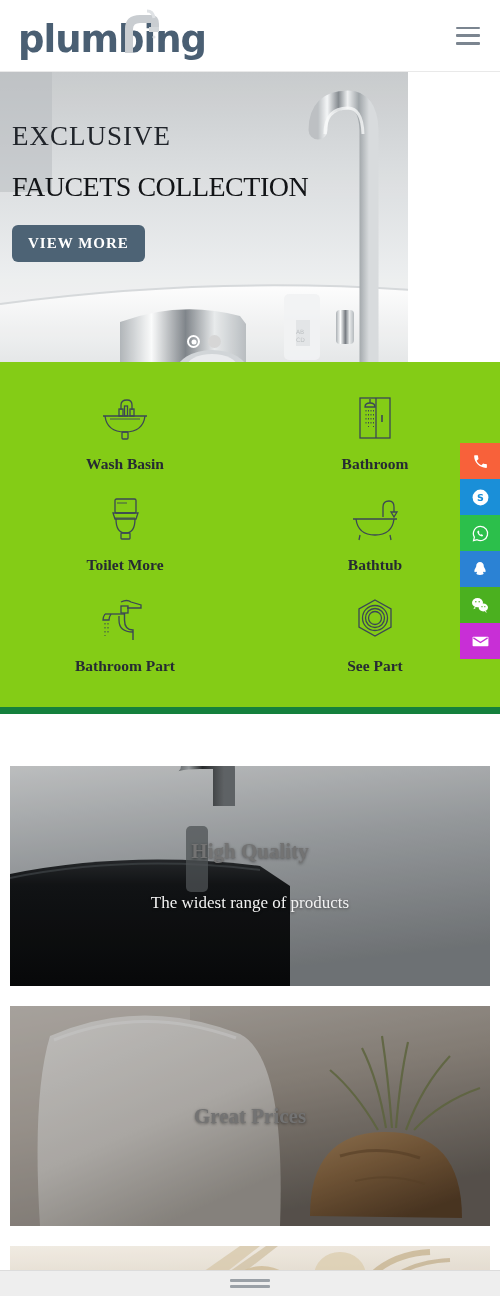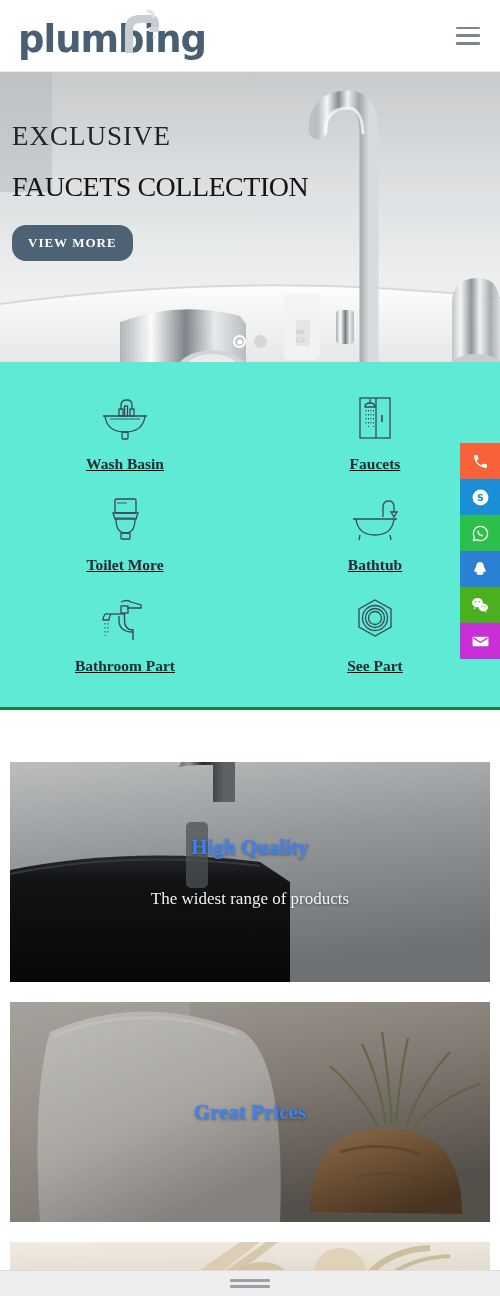--- a/index.html
+++ b/index.html
@@ -25,66 +25,66 @@
     font-family:"DejaVu Sans", sans-serif;
     font-weight:bold; font-size:37px; letter-spacing:-1px;
     color:#4a5f73; line-height:1;
   }
   .logo-faucet { position:absolute; left:103px; top:2px; }
   .hamburger { width:24px; height:18px; display:flex; flex-direction:column;
                justify-content:space-between; cursor:pointer; }
   .hamburger span { display:block; height:2.5px; background:#7b8590; border-radius:1px; }
 
   
-  .hero { position:relative; height:290px; width:500px; overflow:hidden;
+  .hero { position:relative; height:290px; width:408px; overflow:hidden;
           background:#cfd2d4; }
   .hero-img { position:absolute; inset:0; }
   .hero-content { position:absolute; left:12px; top:50px; z-index:5; }
   .hero-kicker {
     font-family:"Liberation Serif", serif;
     font-size:27px; color:#20242a; letter-spacing:1px; line-height:1.1;
   }
   .hero-title {
     font-family:"Liberation Serif", serif;
     font-size:28px; color:#121417; letter-spacing:-0.5px;
     margin-top:20px; line-height:1.05; white-space:nowrap;
   }
   .hero-btn {
     display:inline-block; margin-top:24px;
     background:#4d6375; color:#ffffff;
     font-family:"Liberation Serif", serif; font-weight:bold;
-    font-size:13px; letter-spacing:1px;
-    padding:10px 16px; border:none; border-radius:14px; cursor:pointer;
+    font-size:15px; letter-spacing:1px;
+    padding:10px 16px; border:none; border-radius:6px; cursor:pointer;
   }
   .hero-dots { position:absolute; bottom:14px; left:0; right:0;
                display:flex; justify-content:center; gap:8px; z-index:6; }
   .dot { width:13px; height:13px; border-radius:50%; background:#d6d6d6; cursor:pointer; }
   .dot.active { background:transparent; border:2px solid #ffffff; position:relative; }
   .dot.active::after { content:""; position:absolute; left:50%; top:50%;
     transform:translate(-50%,-50%); width:5px; height:5px; border-radius:50%; background:#ffffff; }
 
   
-  .cats { padding:24px 0 22px; background:#5eead4; border-bottom:3px solid #15803d;text-decoration:underline; }
+  .cats { padding:24px 0 22px; background:#84cc16; border-bottom:7px solid #15803d; }
   .cat-grid { display:grid; grid-template-columns:1fr 1fr; row-gap:4px; }
   .cat { display:flex; flex-direction:column; align-items:center; cursor:pointer; padding:6px 0 10px; }
   .cat-icon { height:52px; display:flex; align-items:center; justify-content:center; }
   .cat-label {
     margin-top:11px; font-family:"Liberation Serif", serif; font-weight:bold;
     font-size:15.5px; color:#262b33;
   }
 
   
   .banners { padding:52px 10px 0; }
   .banner { position:relative; height:220px; margin-bottom:20px; overflow:hidden; }
   .banner-inner { position:absolute; inset:0; }
   .banner-txt { position:absolute; inset:0; display:flex; flex-direction:column;
                 align-items:center; justify-content:center; z-index:4; }
   .banner-title {
     font-family:"Liberation Serif", serif; font-weight:bold;
-    font-size:21px; color:#3b82f6; text-shadow:0 1px 3px rgba(0,0,0,.45);
+    font-size:21px; color:#737373; text-shadow:0 1px 3px rgba(0,0,0,.45);
   }
   .banner-sub {
     margin-top:29px; font-family:"Liberation Serif", serif;
     font-size:17px; color:#f2f2f2; text-shadow:0 1px 3px rgba(0,0,0,.45);
   }
   .banner.partial { height:42px; margin-bottom:0; }
 
   
   .social { position:absolute; right:0; top:443px; width:40px; z-index:40; }
   .social-btn { width:40px; height:36px; display:flex; align-items:center;
@@ -214,21 +214,21 @@
             <path d="M23 9 L23 5"></path>
             <g stroke-width="1" stroke-dasharray="1.5 2.5">
               <path d="M19 16 L19 32"></path>
                 <path d="M21.5 16 L21.5 33"></path>
               <path d="M24 16 L24 32"></path>
                 <path d="M26.5 16 L26.5 33"></path>
             </g>
             <path d="M35 21 L35 28" stroke-width="1.6"></path>
           </svg>
         </div>
-        <div class="cat-label">Faucets</div>
+        <div class="cat-label">Bathroom</div>
       </div>
 
       <div class="cat">
         <div class="cat-icon">
           <svg width="56" height="48" viewBox="0 0 56 48" fill="none" stroke="#3b4755" stroke-width="1.3">
             <rect x="18" y="4" width="21" height="14" rx="1.5"></rect>
             <path d="M20 8 L30 8" stroke-width="0.9"></path>
             <path d="M16 18 L41 18 L39 24 L18 24 Z"></path>
             <path d="M18 23 L38 23" stroke-width="0.9"></path>
             <path d="M19 24 Q19 38 28.5 38 Q38 38 38 24"></path>

